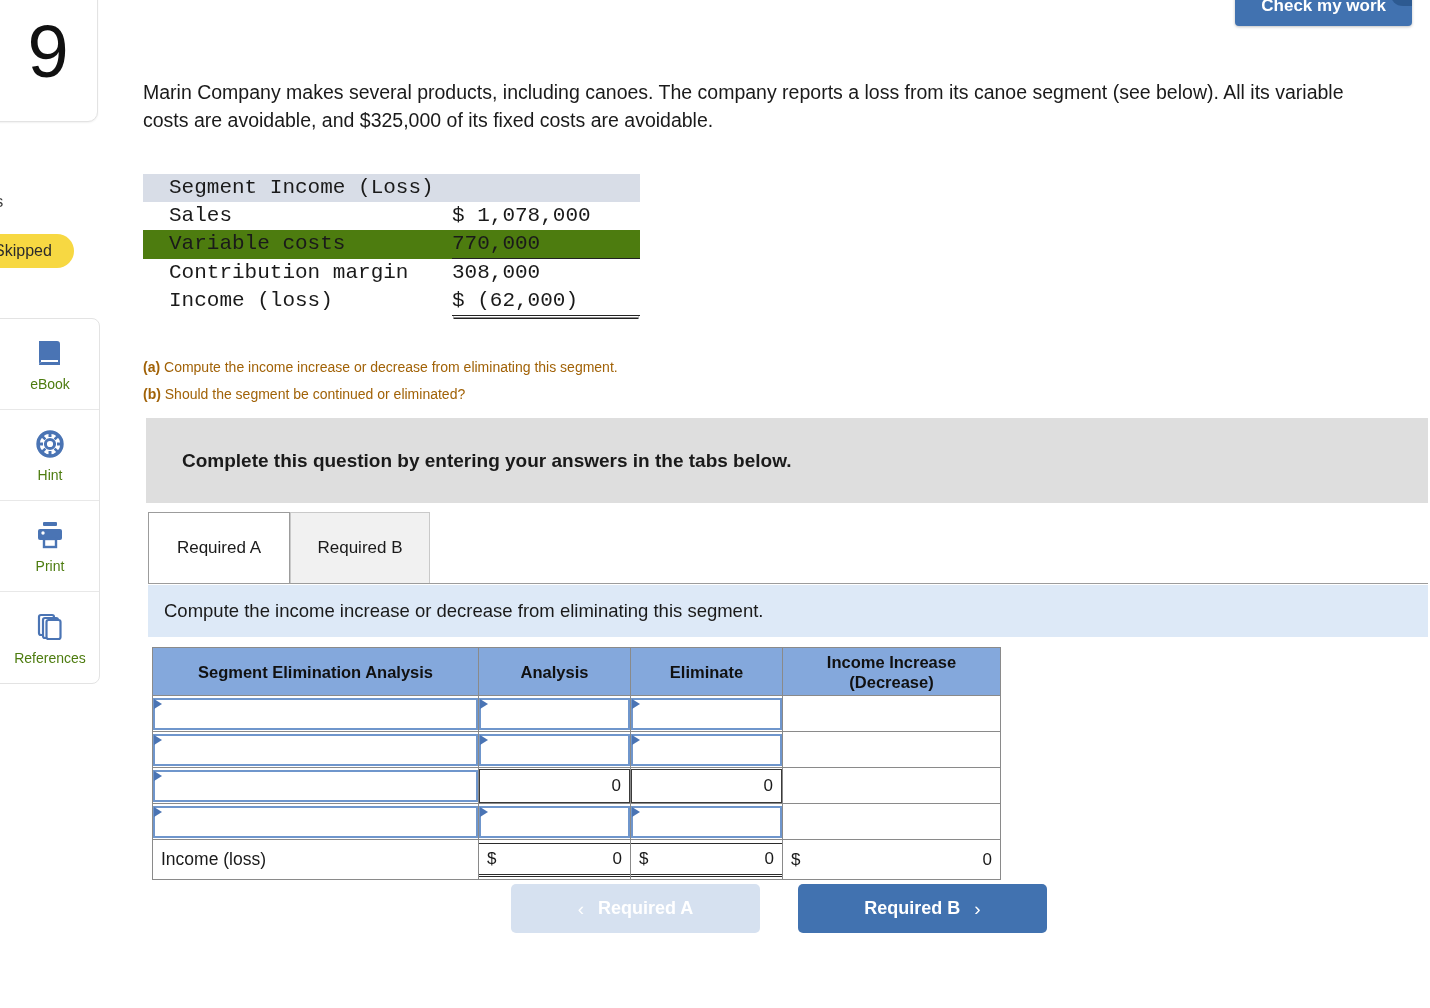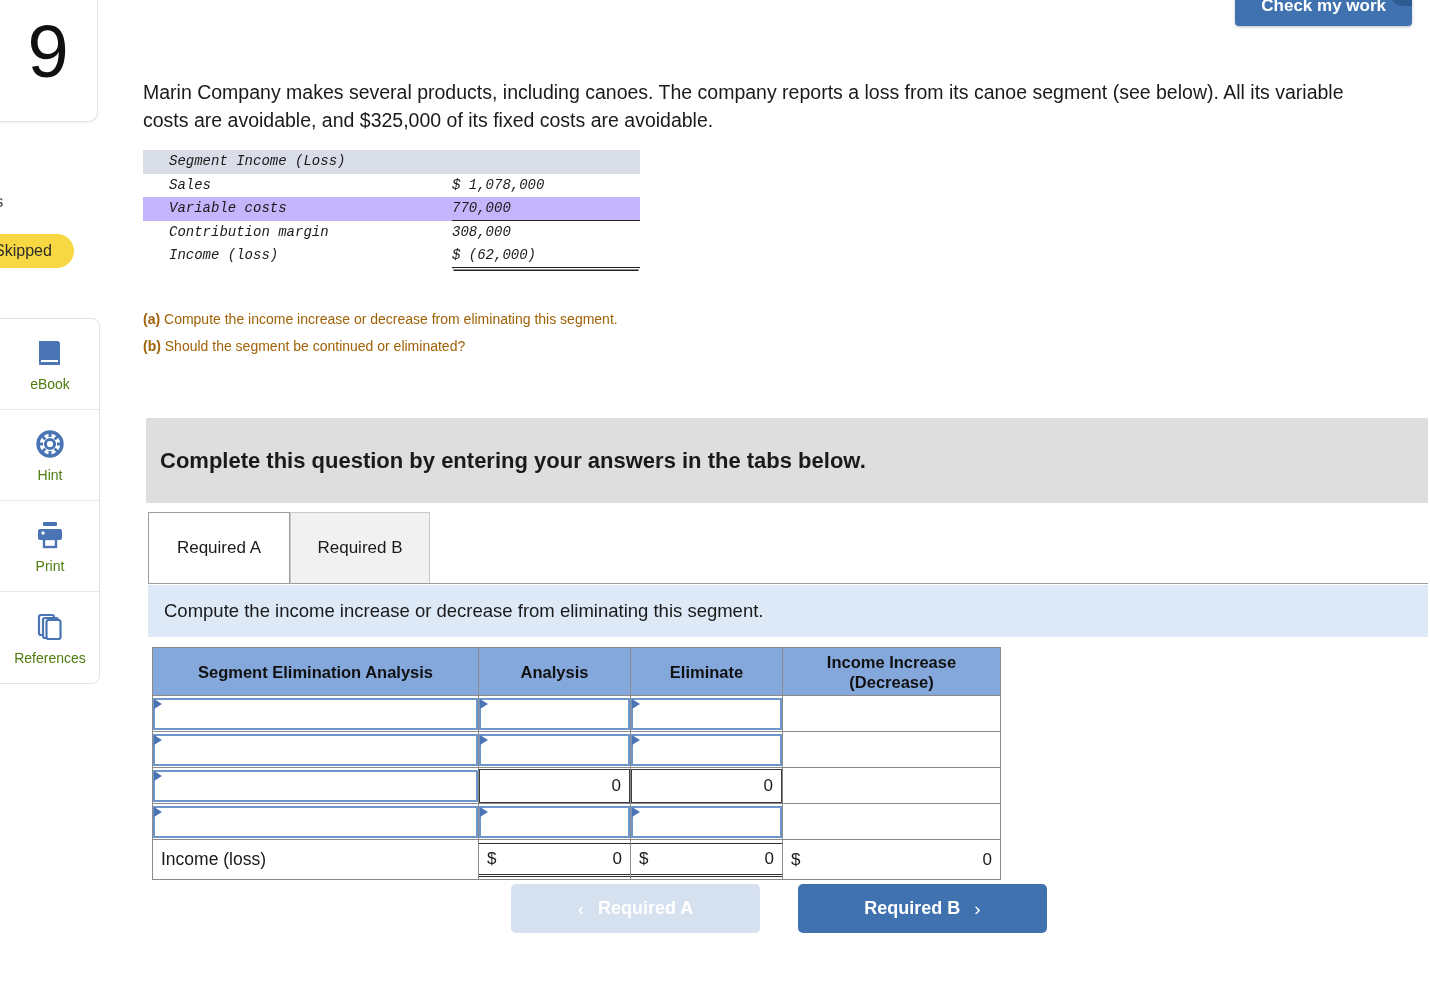--- a/index.html
+++ b/index.html
@@ -78,28 +78,28 @@
   .main { position: absolute; left: 143px; top: 0; width: 1287px; }
 
   .prompt {
     margin-top: 78px;
     font-size: 19.5px; line-height: 28px;
     color: #1a1a1a; width: 1225px;
   }
 
   
   .fin {
-    margin-top: 16px; width: 497px;
+    margin-top: 40px; width: 497px;
     border-collapse: collapse;
     font-family: "Liberation Mono", "DejaVu Sans Mono", monospace;
-    font-size: 14px; color: #1a1a1a; font-style: italic;
+    font-size: 21px; color: #1a1a1a;
   }
   .fin td { padding: 2px 0 3px 0; height: 23.5px; }
   .fin tr.shade-head td { background: #d8dde7; }
-  .fin tr.shade td { background: #c4b5fd; }
+  .fin tr.shade td { background: #4d7c0f; }
   .fin td.lbl { padding-left: 26px; white-space: pre; }
   .fin td.amt {
     text-align: left; white-space: pre; padding-right: 8px; width: 188px;
   }
   .ul-single { border-bottom: 1.5px solid #222; }
   .ul-double {
     border-bottom: 1.5px solid #222;
     box-shadow: 0 3px 0 -1.5px #fff, 0 4.5px 0 -1.5px #222;
   }
 
@@ -107,21 +107,21 @@
   .ab-block b { font-weight: bold; }
 
   
   .grey-band {
     position: absolute; left: 146px; top: 418px;
     width: 1282px; height: 85px;
     background: #dedede;
     display: flex; align-items: center;
   }
   .grey-band span {
-    margin-left: 14px; font-size: 22px; font-weight: bold; color: #1a1a1a;
+    margin-left: 36px; font-size: 19px; font-weight: bold; color: #1a1a1a;
   }
 
   
   .tabs { position: absolute; left: 148px; top: 512px; display: flex; }
   .tab {
     height: 72px; display: flex; align-items: center; justify-content: center;
     font-size: 17px; color: #1a1a1a; cursor: pointer;
   }
   .tab.active {
     width: 142px; background: #fff;

